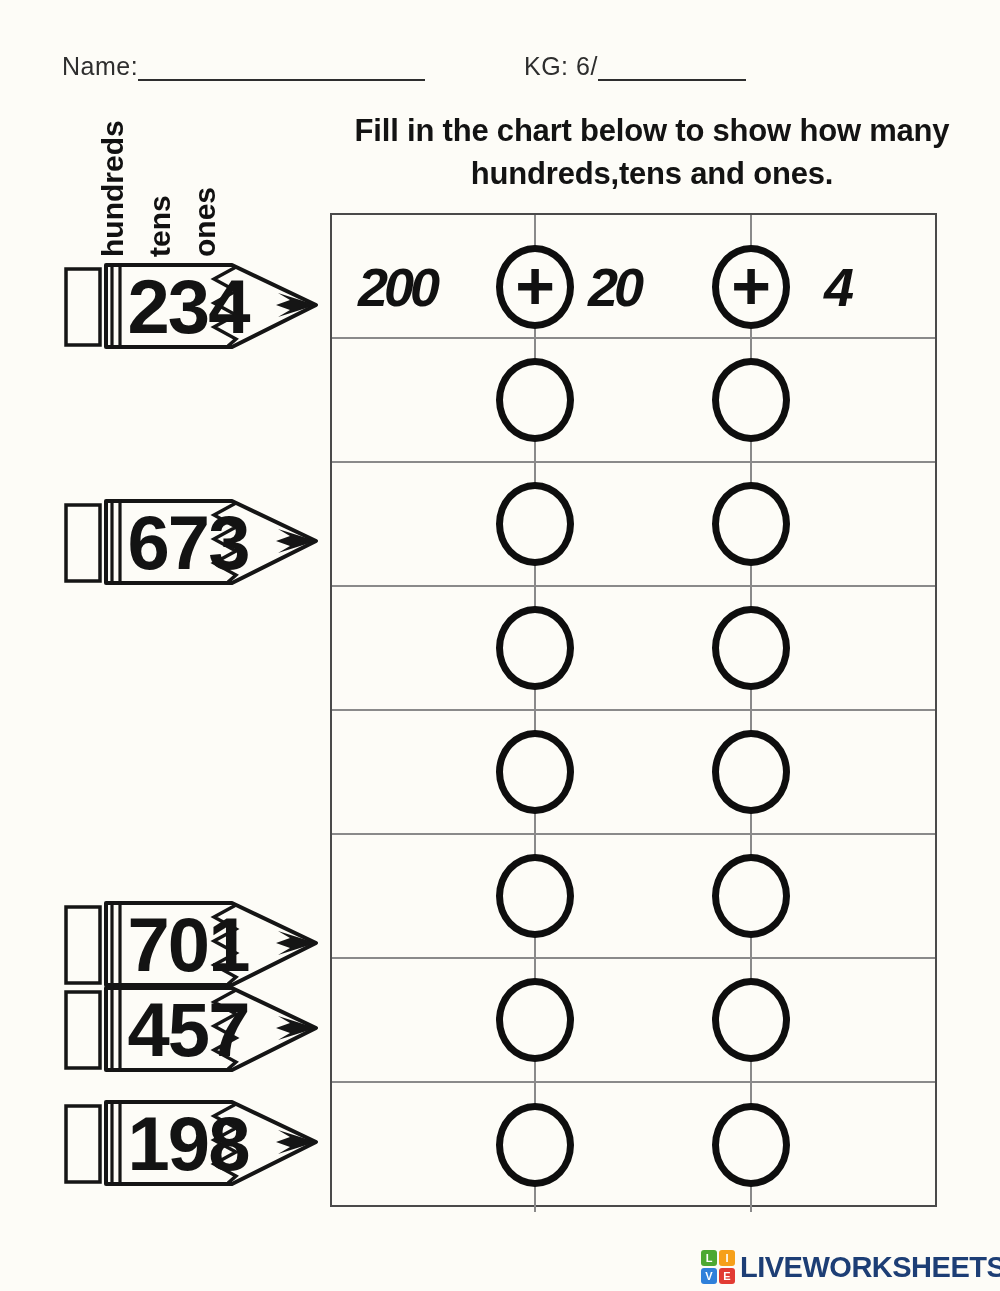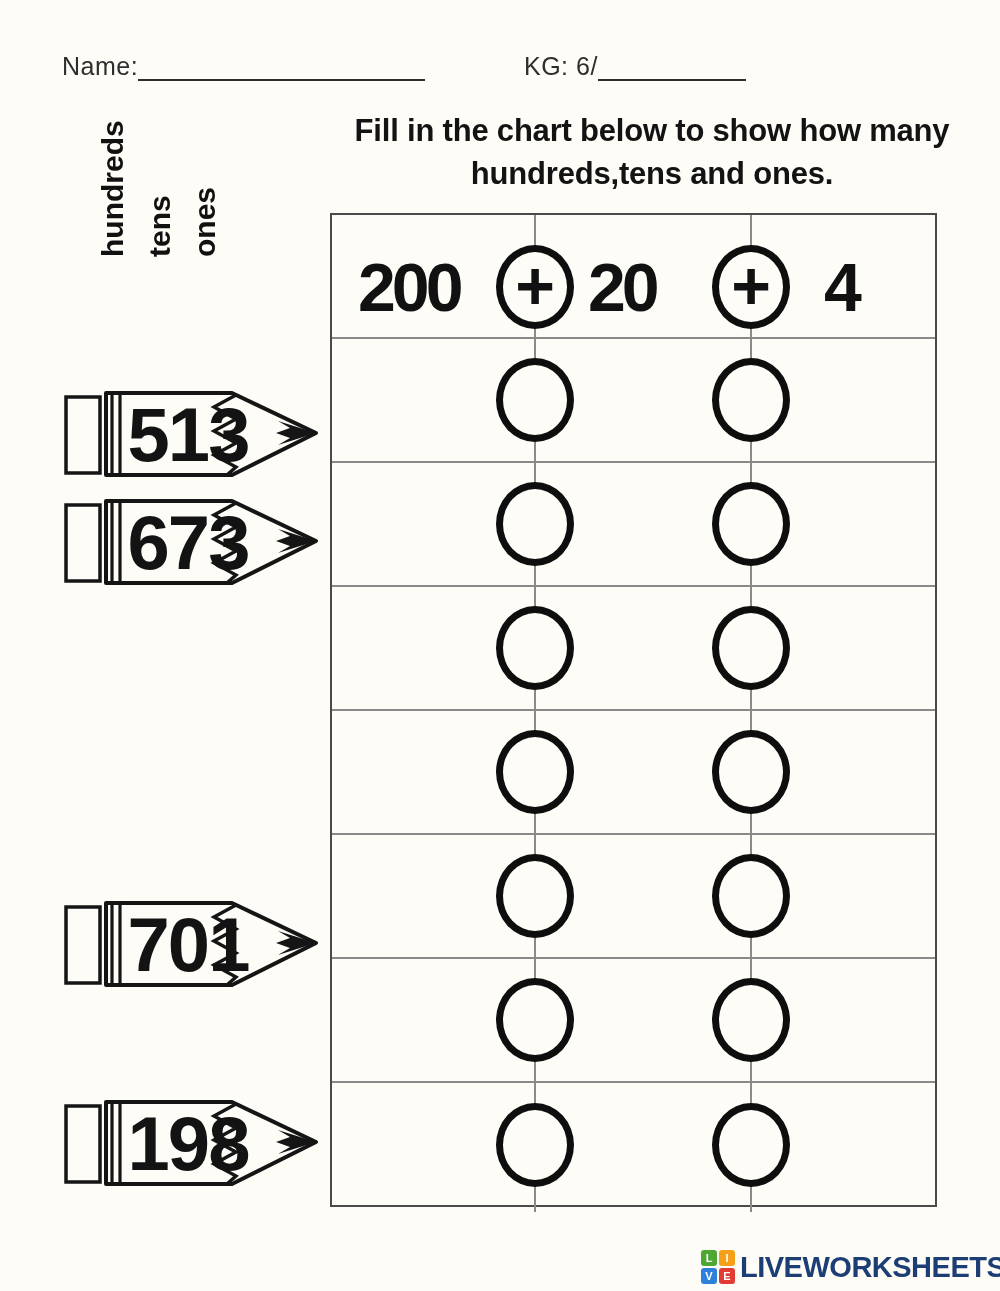--- a/index.html
+++ b/index.html
@@ -52,21 +52,21 @@
     position:absolute;top:50%;transform:translateY(-50%);
     width:64px;height:70px;border:7px solid #0e0e0e;border-radius:50%;
     background:#fdfcf7;z-index:1;display:flex;align-items:center;justify-content:center;
   }
   .circle.c1{left:164px;}
   .circle.c2{left:380px;}
   .row.example .circle{top:calc(50% + 11px);}
   .plus-sign{font-size:68px;font-weight:bold;color:#111;line-height:1;margin-top:-5px;}
   .num{
     position:absolute;top:calc(50% + 11px);transform:translateY(-50%);
-    font-size:68px;font-weight:bold;letter-spacing:-4px;color:#111;z-index:1;line-height:1;
+    font-size:54px;font-weight:bold;letter-spacing:-4px;color:#111;z-index:1;line-height:1;font-style:italic;
   }
   .num.n-h{left:26px;}
   .num.n-t{left:256px;}
   .num.n-o{left:492px;}
   
   .footer{position:absolute;left:701px;top:1250px;display:flex;align-items:center;gap:5px;}
   .logo-grid{display:grid;grid-template-columns:16px 16px;grid-auto-rows:16px;gap:2px;}
   .logo-sq{
     border-radius:3px;color:#fff;font-size:11px;font-weight:bold;
     display:flex;align-items:center;justify-content:center;line-height:1;
@@ -88,29 +88,29 @@
   <div class="hdr-kg">
     <span>KG: 6/</span><span class="blank kg"></span>
   </div>
 
   <div class="instruction">Fill in the chart below to show how many hundreds,tens and ones.</div>
 
   <div class="rot hundreds">hundreds</div>
   <div class="rot tens">tens</div>
   <div class="rot ones">ones</div>
 
-  <div class="pencil" style="top:386px">
-    <svg viewBox="0 0 262 92" width="262" height="92">
-      <polygon class="pbody" points="44,7 170,7 254,47 170,89 44,89"></polygon>
-      <rect class="peraser" x="4" y="11" width="34" height="76"></rect>
-      <line class="pline" x1="50" y1="5" x2="50" y2="91"></line>
-        <line class="pline" x1="58" y1="5" x2="58" y2="91"></line>
-      <polyline class="pzig" points="174,9 152,21 174,33 152,45 174,57 152,69 174,81 166,88"></polyline>
-      <polygon class="ptip" points="254,47 216,35 228,42 214,47 228,52 216,59"></polygon>
-      <text class="pnum" x="126" y="48">513</text>
+  <div class="pencil" style="top:258px">
+    <svg viewBox="0 0 262 92" width="262" height="92">
+      <polygon class="pbody" points="44,7 170,7 254,47 170,89 44,89"></polygon>
+      <rect class="peraser" x="4" y="11" width="34" height="76"></rect>
+      <line class="pline" x1="50" y1="5" x2="50" y2="91"></line>
+        <line class="pline" x1="58" y1="5" x2="58" y2="91"></line>
+      <polyline class="pzig" points="174,9 152,21 174,33 152,45 174,57 152,69 174,81 166,88"></polyline>
+      <polygon class="ptip" points="254,47 216,35 228,42 214,47 228,52 216,59"></polygon>
+      <text class="pnum" x="126" y="48">234</text>
     </svg>
   </div>
   <div class="pencil" style="top:494px">
     <svg viewBox="0 0 262 92" width="262" height="92">
       <polygon class="pbody" points="44,7 170,7 254,47 170,89 44,89"></polygon>
       <rect class="peraser" x="4" y="11" width="34" height="76"></rect>
       <line class="pline" x1="50" y1="5" x2="50" y2="91"></line>
         <line class="pline" x1="58" y1="5" x2="58" y2="91"></line>
       <polyline class="pzig" points="174,9 152,21 174,33 152,45 174,57 152,69 174,81 166,88"></polyline>
       <polygon class="ptip" points="254,47 216,35 228,42 214,47 228,52 216,59"></polygon>
@@ -119,20 +119,31 @@
   </div>
   <div class="pencil" style="top:896px">
     <svg viewBox="0 0 262 92" width="262" height="92">
       <polygon class="pbody" points="44,7 170,7 254,47 170,89 44,89"></polygon>
       <rect class="peraser" x="4" y="11" width="34" height="76"></rect>
       <line class="pline" x1="50" y1="5" x2="50" y2="91"></line>
         <line class="pline" x1="58" y1="5" x2="58" y2="91"></line>
       <polyline class="pzig" points="174,9 152,21 174,33 152,45 174,57 152,69 174,81 166,88"></polyline>
       <polygon class="ptip" points="254,47 216,35 228,42 214,47 228,52 216,59"></polygon>
       <text class="pnum" x="126" y="48">701</text>
+    </svg>
+  </div>
+  <div class="pencil" style="top:981px">
+    <svg viewBox="0 0 262 92" width="262" height="92">
+      <polygon class="pbody" points="44,7 170,7 254,47 170,89 44,89"></polygon>
+      <rect class="peraser" x="4" y="11" width="34" height="76"></rect>
+      <line class="pline" x1="50" y1="5" x2="50" y2="91"></line>
+        <line class="pline" x1="58" y1="5" x2="58" y2="91"></line>
+      <polyline class="pzig" points="174,9 152,21 174,33 152,45 174,57 152,69 174,81 166,88"></polyline>
+      <polygon class="ptip" points="254,47 216,35 228,42 214,47 228,52 216,59"></polygon>
+      <text class="pnum" x="126" y="48">457</text>
     </svg>
   </div>
   <div class="pencil" style="top:1095px">
     <svg viewBox="0 0 262 92" width="262" height="92">
       <polygon class="pbody" points="44,7 170,7 254,47 170,89 44,89"></polygon>
       <rect class="peraser" x="4" y="11" width="34" height="76"></rect>
       <line class="pline" x1="50" y1="5" x2="50" y2="91"></line>
         <line class="pline" x1="58" y1="5" x2="58" y2="91"></line>
       <polyline class="pzig" points="174,9 152,21 174,33 152,45 174,57 152,69 174,81 166,88"></polyline>
       <polygon class="ptip" points="254,47 216,35 228,42 214,47 228,52 216,59"></polygon>

